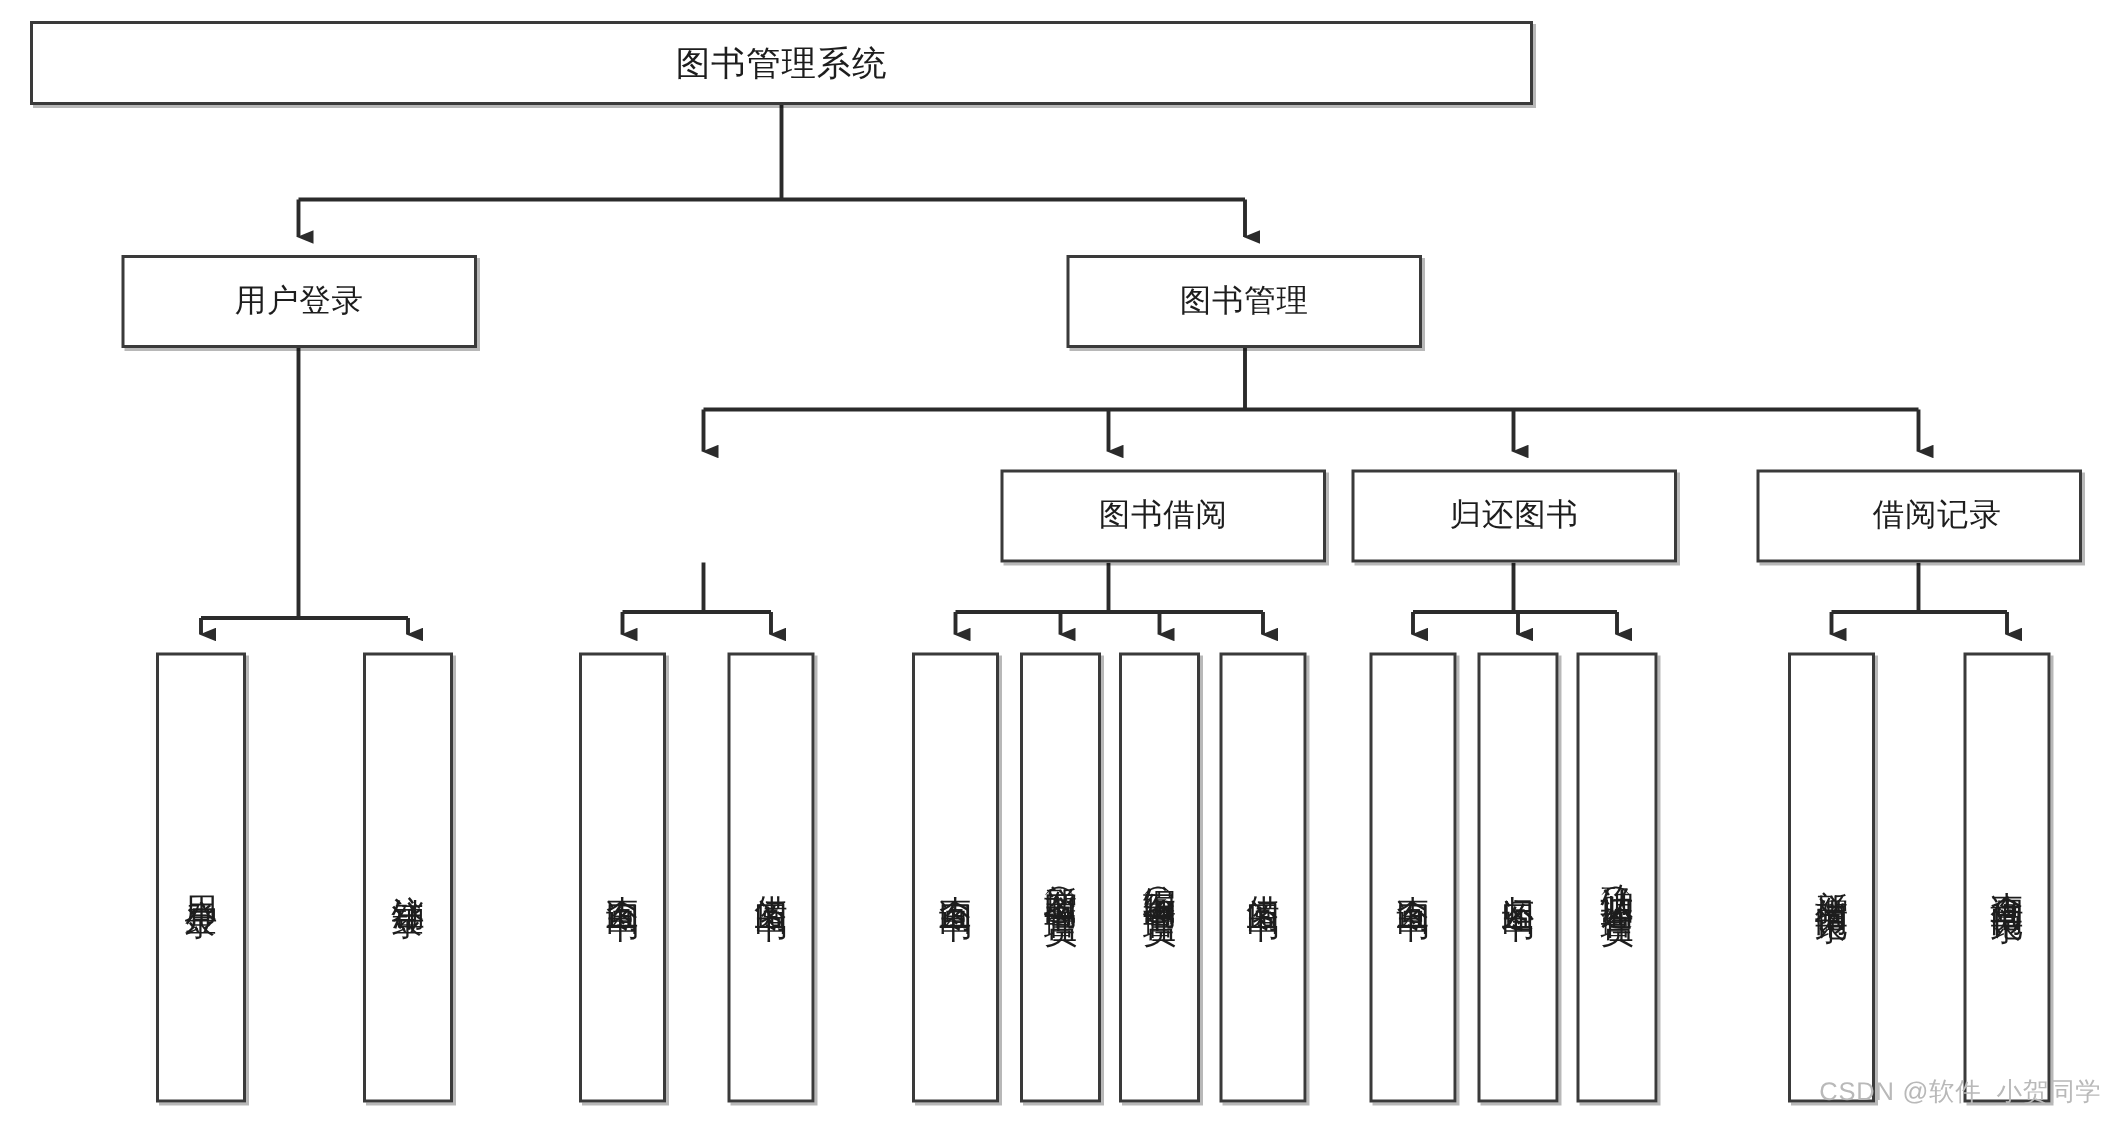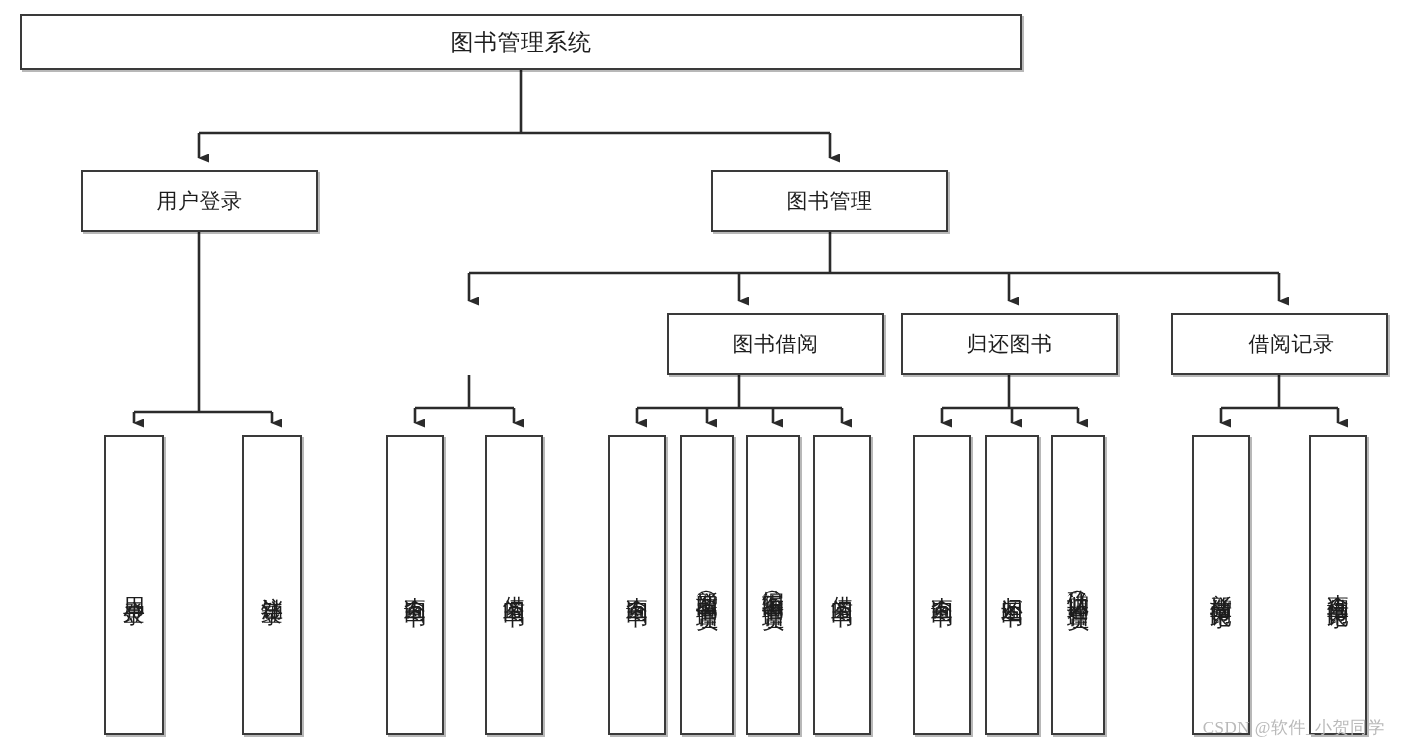--- a/index.html
+++ b/index.html
@@ -50,27 +50,27 @@
     text-orientation: upright;
     font-size: 22px;
     letter-spacing: 3px;
     line-height: 1;
   }
   .node-box.root .node-label {
     font-size: 23px;
   }
   .watermark {
     position: absolute;
-    right: 20px;
+    right: 4px;
     bottom: 8px;
     font-size: 17px;
     color: #b9b9b9;
     letter-spacing: 0.5px;
     white-space: nowrap;
-    font-family: Liberation Serif, serif;
+    font-family: Liberation Sans, sans-serif;
   }
 </style>
 </head>
 <body>
 
 <div id="diagram-root">
 
   <svg class="diagram-canvas" viewBox="0 0 1405 747" aria-hidden="true">
     <defs>
       <marker id="arrowhead" markerWidth="9" markerHeight="11" refX="4.5" refY="10" orient="auto" markerUnits="userSpaceOnUse">

